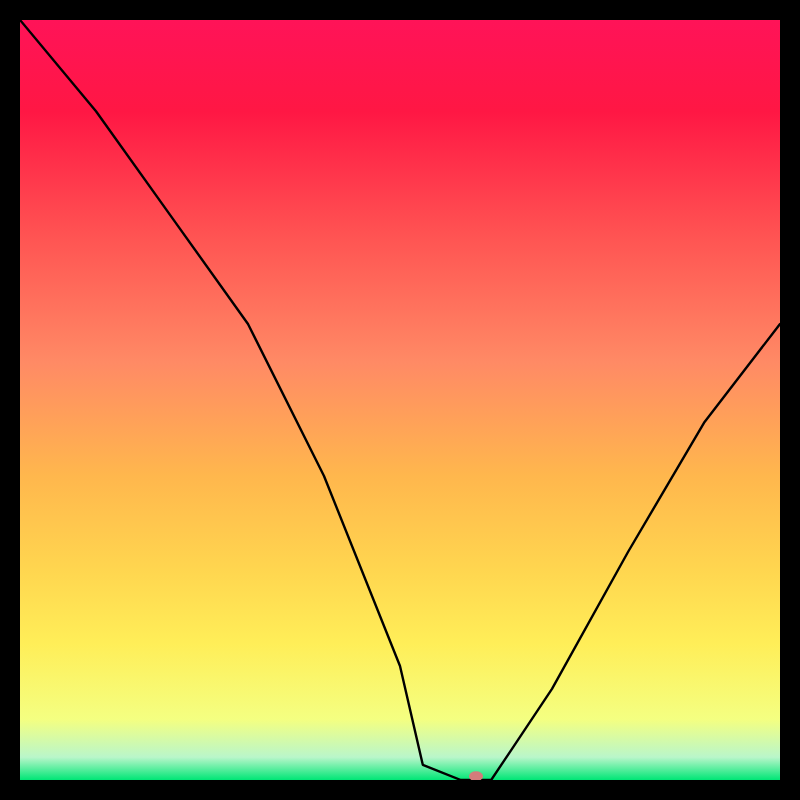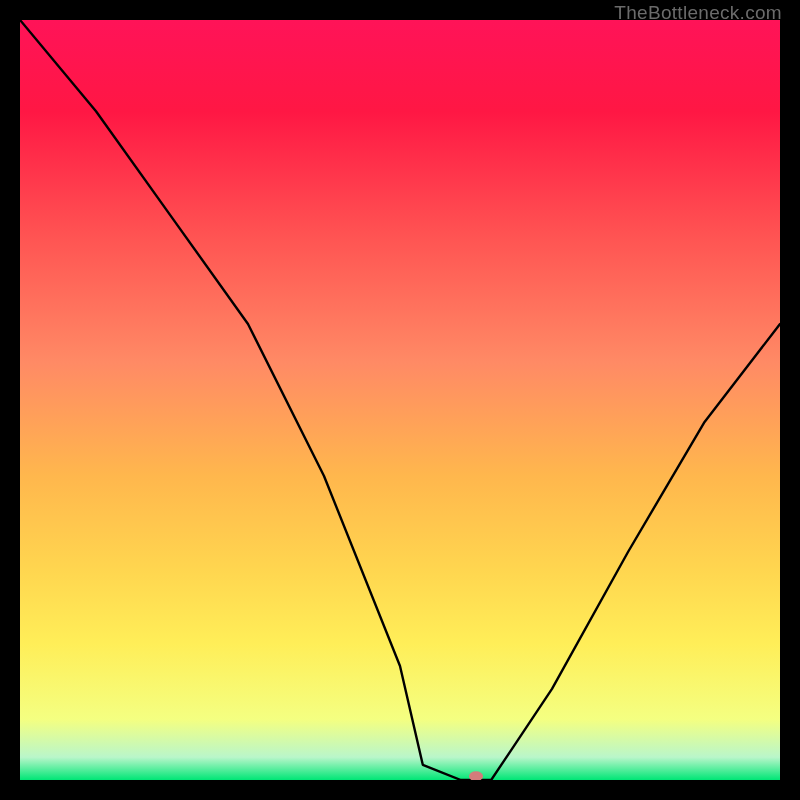--- a/index.html
+++ b/index.html
@@ -56,20 +56,19 @@
     stroke-linecap: round;
   }
   .marker {
     fill: #d47b7b;
   }
 </style>
 </head>
 <body>
 
 <div class="chart-container">
-  <div class="watermark">TheBottleneck.com</div>
   <div class="plot-area">
     <svg class="curve-svg" viewBox="0 0 760 760" preserveAspectRatio="none">
       <path id="curvePath" class="curve-path" d="M0.0 0.0 L76.0 91.2 L152.0 197.6 L228.0 304.0 L304.0 456.0 L380.0 646.0 L402.8 744.8 L440.8 760.0 L471.2 760.0 L532.0 668.8 L608.0 532.0 L684.0 402.8 L760.0 304.0"></path>
       <ellipse id="markerDot" class="marker" rx="7" ry="5" cx="456.0" cy="756.2"></ellipse>
     </svg>
   </div>
 </div>
 
 </body></html>

